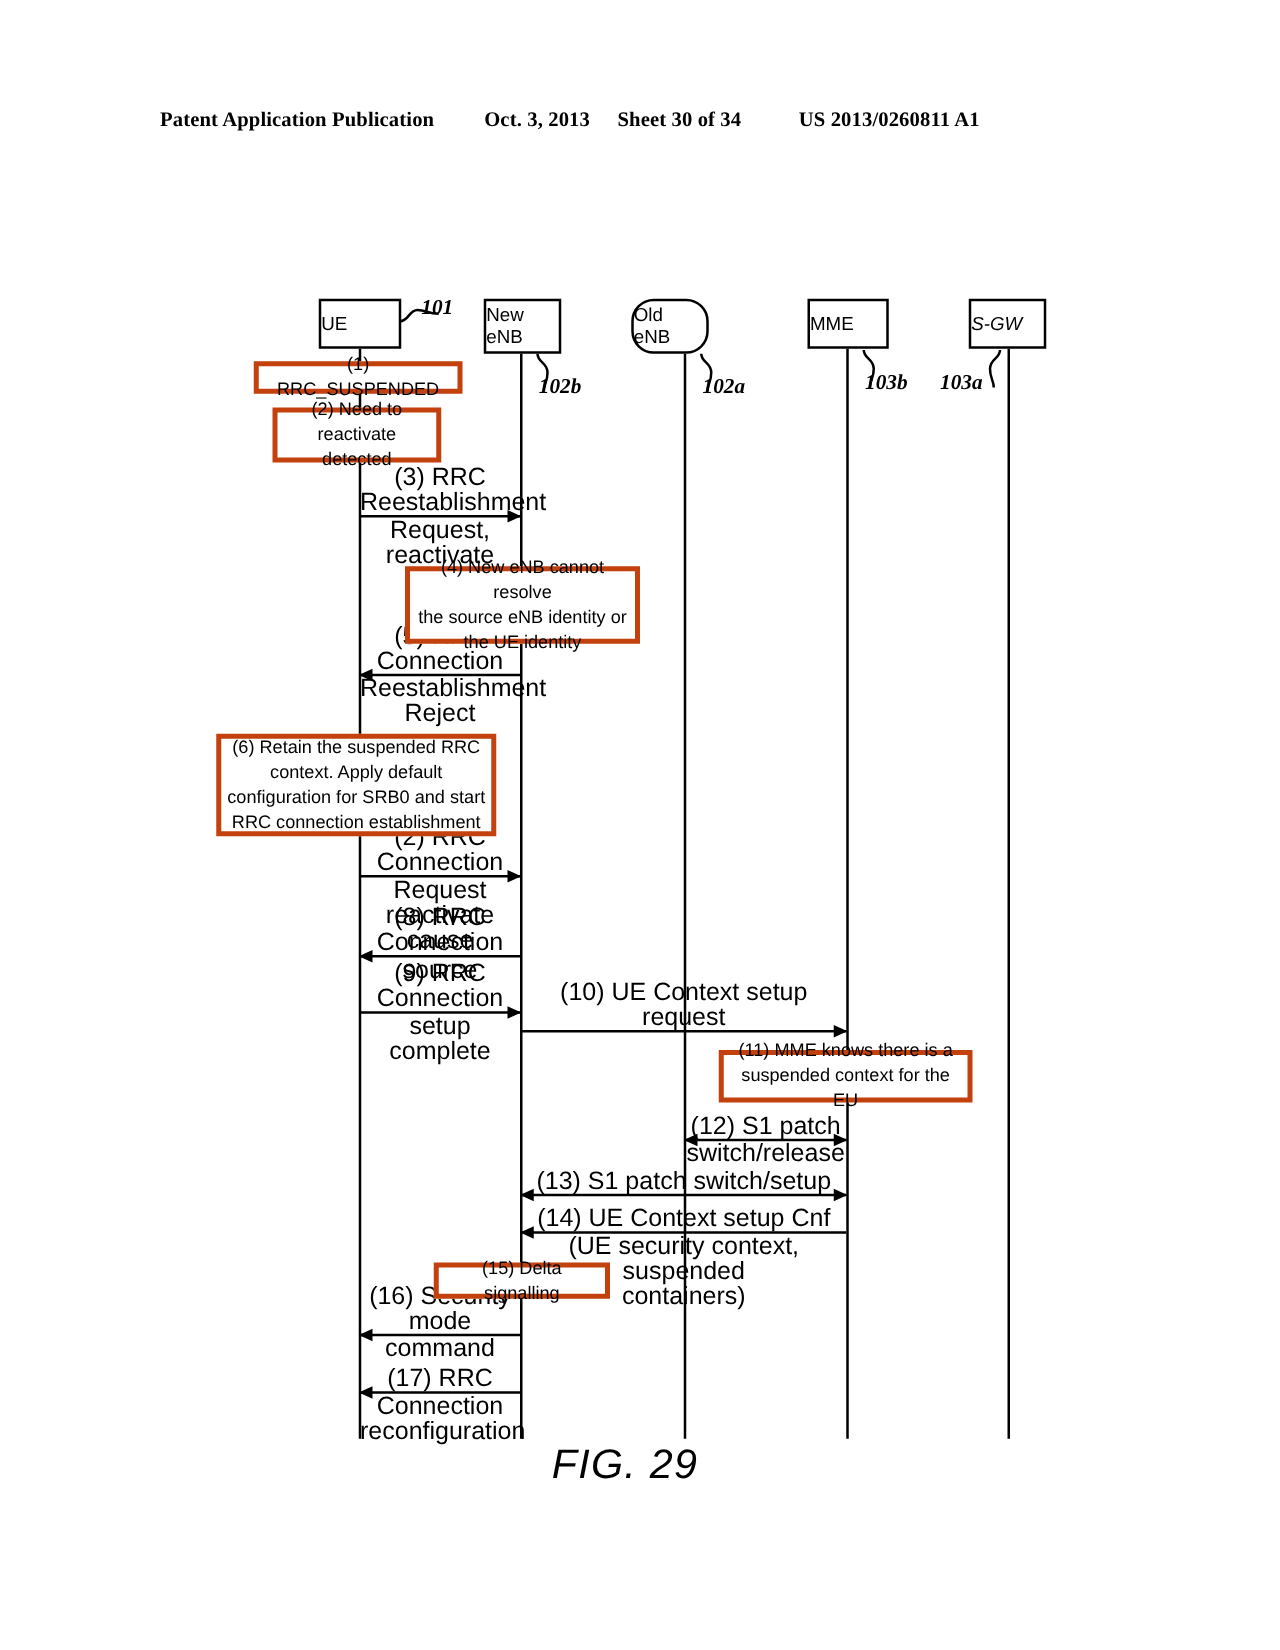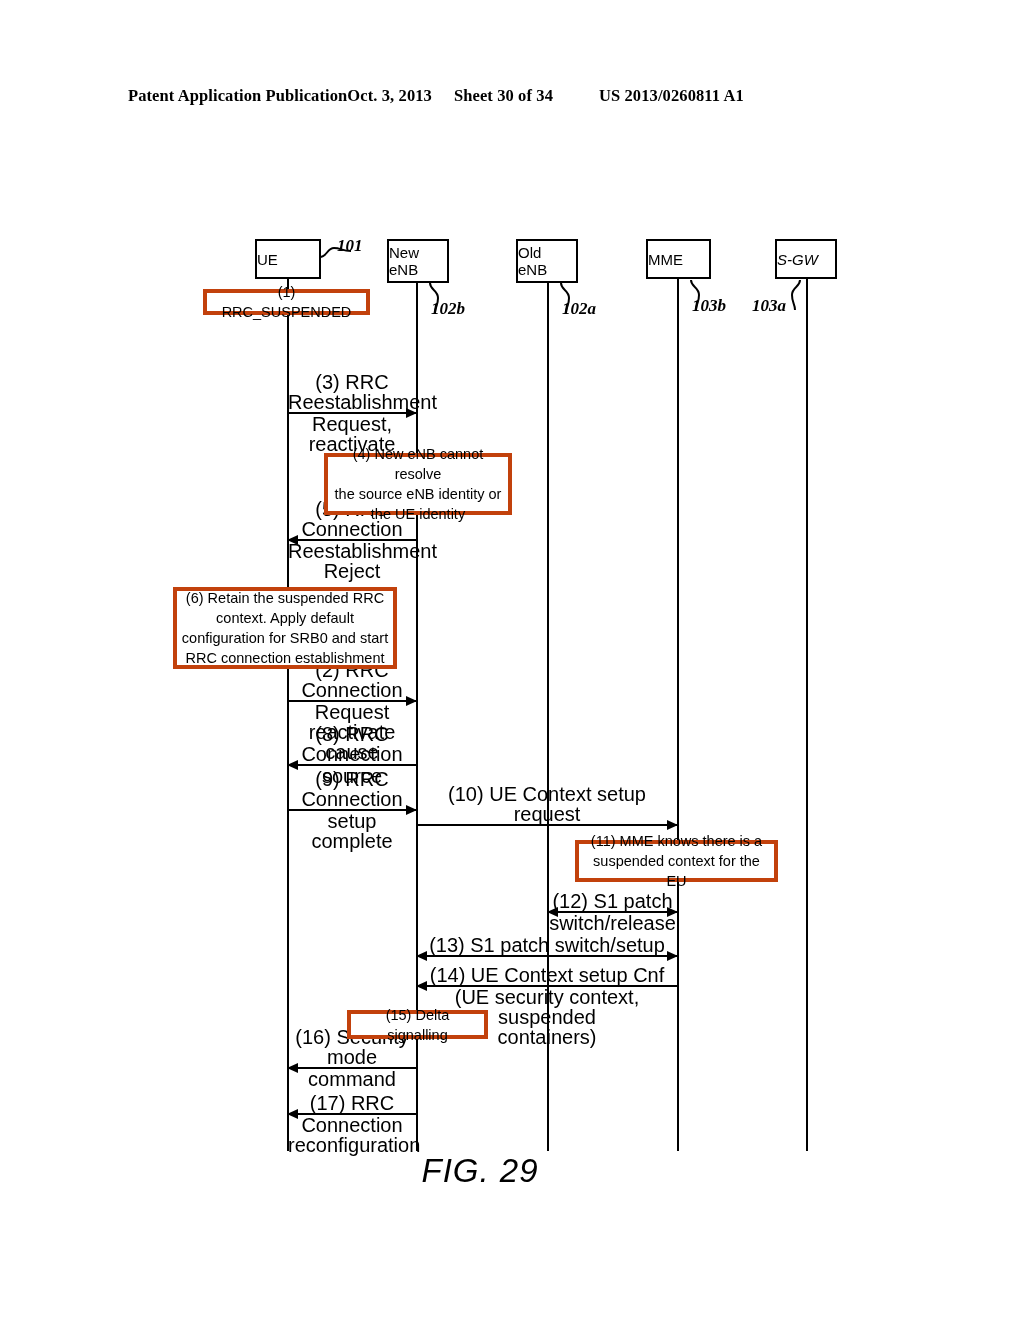--- a/index.html
+++ b/index.html
@@ -26,21 +26,21 @@
     height: 24px;
     font-family: "Liberation Serif", serif;
     font-weight: bold;
     font-size: 16.5px;
     letter-spacing: 0.1px;
     white-space: nowrap;
     display: flex;
     align-items: baseline;
   }
   #page-header .hdr-pub   { }
-  #page-header .hdr-date  { }
+  #page-header .hdr-date  { margin-left: 40px; }
   #page-header .hdr-sheet { margin-left: 22px; }
   #page-header .hdr-num   { margin-left: 46px; }
 
   
   #diagram {
     position: absolute;
     left: 0;
     top: 0;
     width: 1024px;
     height: 1320px;
@@ -143,20 +143,21 @@
     position: absolute;
     left: 0;
     top: 1152px;
     width: 960px;
     text-align: center;
     font-family: "Liberation Sans", sans-serif;
     font-style: italic;
     font-size: 33px;
     font-weight: normal;
     letter-spacing: 1px;
+    padding-left: 20px;
   }
 </style>
 </head>
 <body>
 
 <div id="page-header">
   <span class="hdr-pub">Patent Application Publication</span>
   <span class="hdr-date">Oct. 3, 2013</span>
   <span class="hdr-sheet">Sheet 30 of 34</span>
   <span class="hdr-num">US 2013/0260811 A1</span>
@@ -164,21 +165,21 @@
 
 <div id="diagram">
 
   <div class="lifeline-box" style="left:255px; top:239px; width:66px; height:40px;">
     <span>UE</span>
   </div>
   <div class="lifeline-box" style="left:387px; top:239px; width:62px; height:44px;">
     <span>New</span>
     <span>eNB</span>
   </div>
-  <div class="lifeline-box" style="left:516px; top:239px; width:62px; height:44px;">
+  <div class="lifeline-box" style="left:505px; top:239px; width:62px; height:44px;border-radius:18px;">
     <span>Old</span>
     <span>eNB</span>
   </div>
   <div class="lifeline-box" style="left:646px; top:239px; width:65px; height:40px;">
     <span>MME</span>
   </div>
   <div class="lifeline-box" style="left:775px; top:239px; width:62px; height:40px;font-style:italic;">
     <span>S-GW</span>
   </div>
 
@@ -208,20 +209,22 @@
   </svg>
   <div class="ref-num" style="left:692px; top:296px;">103b</div>
 
   <svg class="ref-lead" style="left:779px; top:278px;" width="26" height="34" viewBox="0 0 26 34">
     <path d="M21,2 C21,9 13,9 13,17 C13,25 16,26 16,32" stroke="#000" stroke-width="2" fill="none"></path>
   </svg>
   <div class="ref-num" style="left:752px; top:296px;">103a</div>
 
   <div class="note-box" style="left:203px; top:289px; width:167px; height:26px;">(1) RRC_SUSPENDED</div>
 
+  <div class="note-box" style="left:218px; top:326px; width:135px; height:44px; white-space:pre-line;">(2) Need to
+reactivate detected</div>
 
   <div class="msg" style="left:288px; top:412px; width:128px; height:2px;">
     <div class="msg-label label-above">(3) RRC
 Reestablishment</div>
     <div class="msg-line"></div>
     <div class="arrow-head arrow-right" style="top:-4px;"></div>
     <div class="msg-label label-below">Request, reactivate
 cause</div>
   </div>
 

